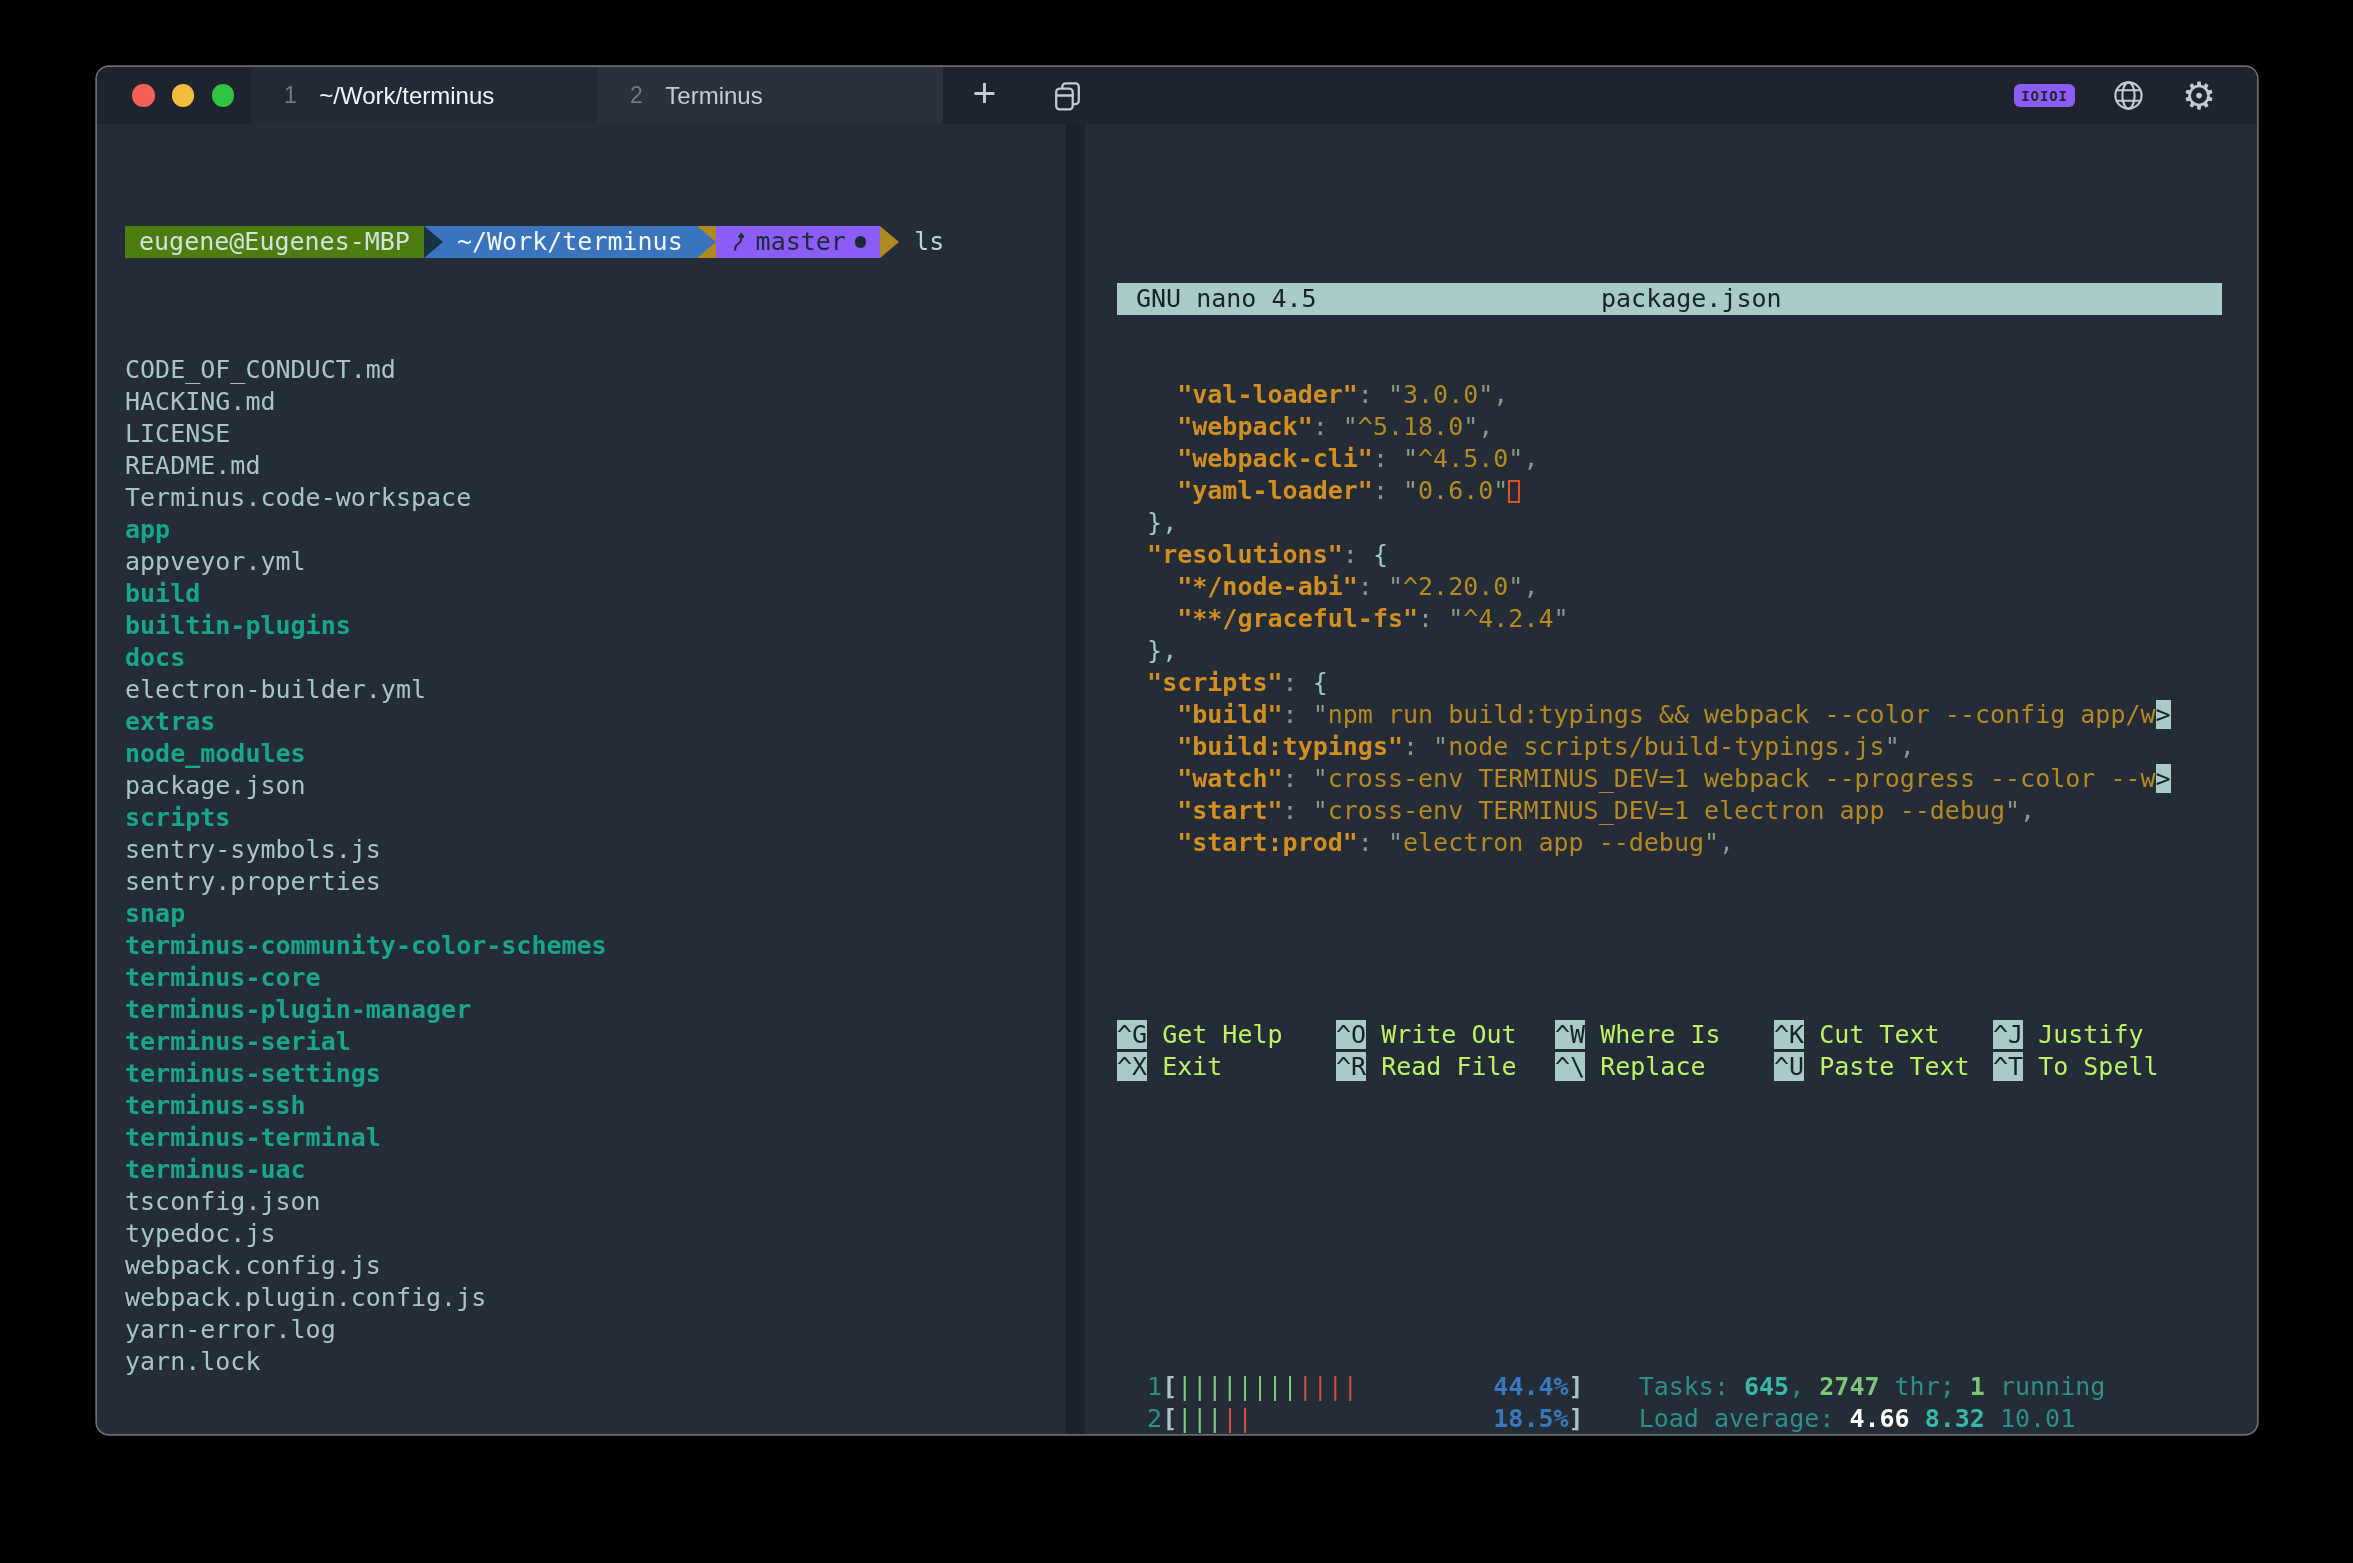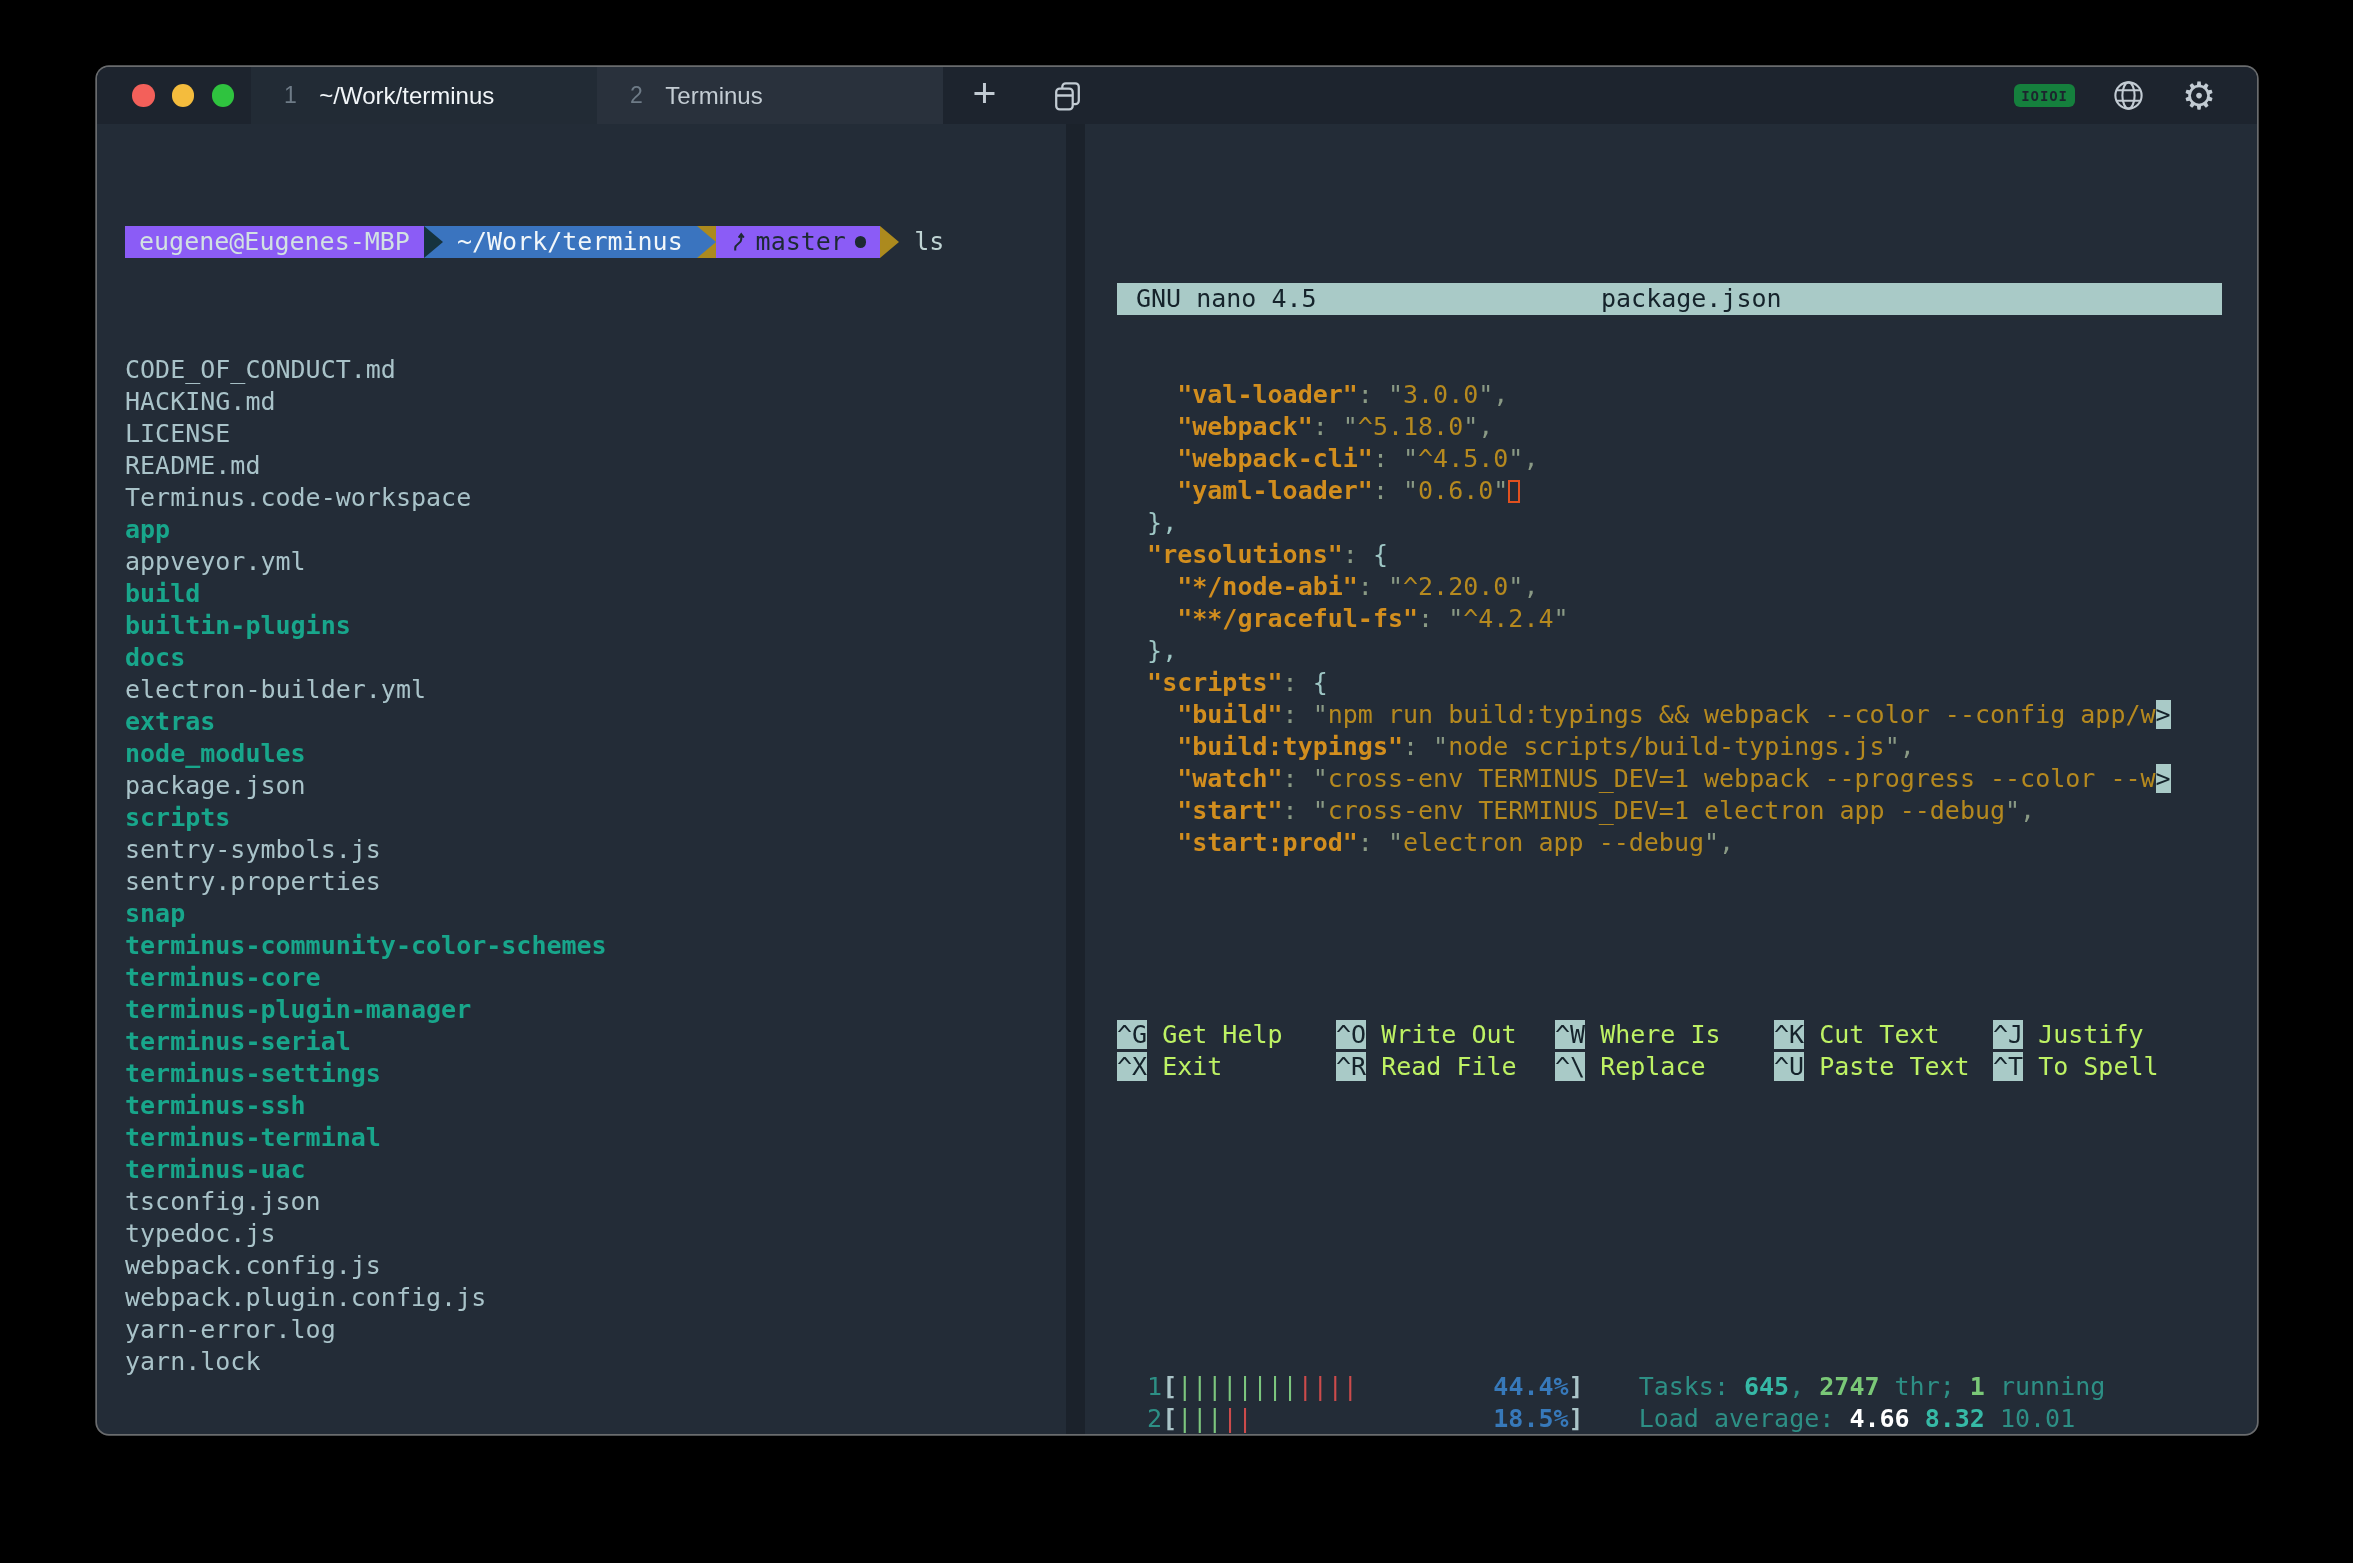--- a/index.html
+++ b/index.html
@@ -20,41 +20,41 @@
   .tab { width:346px; display:flex; align-items:center; padding-left:33px; gap:22.5px; }
   .tab.active { background:#222b35; }
   .tab.inactive { background:#29313c; }
   .tabnum { color:#6e7b87; font-size:23px; }
   .tabtitle { font-size:24px; color:#c3ccd3; }
   .tab.active .tabtitle { color:#f1f5f8; }
   .iconbtn { width:83px; display:flex; align-items:center; justify-content:center; color:#c2cbd3; }
   .plusglyph { font-size:41px; font-weight:100; line-height:41px; margin-top:-3.5px; }
   .tabbar-spacer { flex:1; }
   .right-icons { display:flex; align-items:center; gap:36px; padding-right:41px; }
-  .serial-badge { background:#15803d; color:#1d242e; border-radius:6px; padding:3.5px 7px;
+  .serial-badge { background:#8b5cf6; color:#1d242e; border-radius:6px; padding:3.5px 7px;
                   font-size:14px; font-weight:bold; letter-spacing:0.9px; font-family:"DejaVu Sans Mono",monospace; }
   .gear-glyph { font-size:38px; color:#c2cbd3; line-height:38px; }
 
   
   .content { display:flex; height:1310px; }
   .mono { font-family:"DejaVu Sans Mono", monospace; font-size:25px; line-height:32px; white-space:pre; }
   .pane-left { width:969px; padding:38px 0 0 28px; overflow:hidden; }
   .divider { width:19px; background:#1b222b; }
   .pane-right { flex:1; padding:31px 35px 0 32px; overflow:hidden; }
 
   .ln { height:32px; }
 
   
   .r-file { color:#a9c3c9; }
   .r-dir  { color:#18a68b; font-weight:bold; }
 
   
   .prompt { display:flex; height:32px; align-items:stretch; }
   .pseg { display:flex; align-items:center; padding:0 14px; }
-  .seg-user { background:#8b5cf6; color:#d2e2e2; }
+  .seg-user { background:#4d7c0f; color:#d2e2e2; }
   .seg-path { background:#3a74bf; color:#f2f7fa; }
   .seg-git  { background:#8b5cf6; color:#1d2a33; gap:8.6px; }
   .parrow { width:0; height:0; border-top:16px solid transparent; border-bottom:16px solid transparent; border-left:19px solid transparent; }
   .a-user { border-left-color:#16333e; background:#3a74bf; }
   .a-path { border-left-color:#3a74bf; background:#ac8a1e; }
   .a-git  { border-left-color:#ac8a1e; }
   .git-dot { width:11.2px; height:11.2px; border-radius:50%; background:#1d2a33; display:inline-block; }
   .cmd-text { color:#c0d4d4; margin-left:15.6px; display:flex; align-items:center; }
 
   

